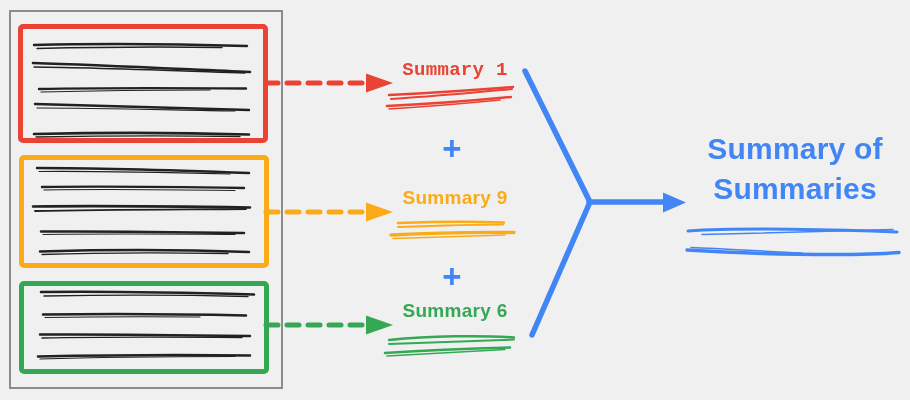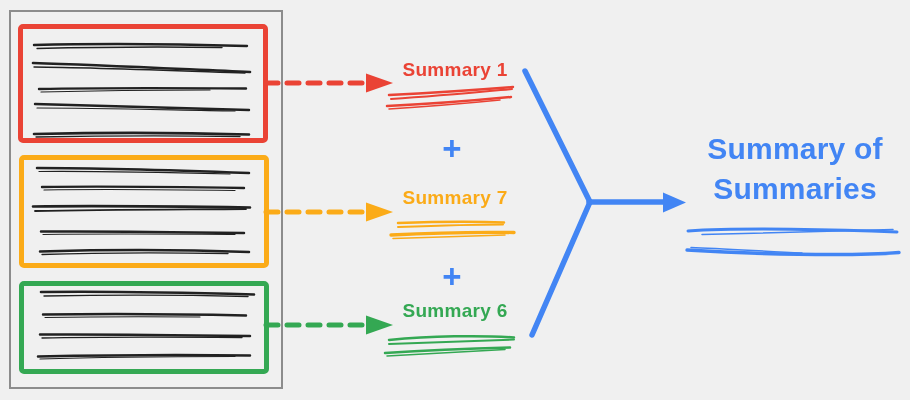--- a/index.html
+++ b/index.html
@@ -19,21 +19,21 @@
   .overlay path{fill:none;}
   .ink path{stroke:var(--ink);stroke-linecap:round;}
   .redstroke path{stroke:var(--red);stroke-linecap:round;}
   .orangestroke path{stroke:var(--orange);stroke-linecap:round;}
   .greenstroke path{stroke:var(--green);stroke-linecap:round;}
   .bluestroke path{stroke:var(--blue);stroke-linecap:round;}
   .label{
     position:absolute;left:378px;width:154px;text-align:center;
     font-size:19px;font-weight:700;letter-spacing:.3px;line-height:20px;
   }
-  .s1{top:60px;color:var(--red);}
+  .s1{top:60px;color:var(--red);font-family:Liberation Mono, monospace;}
   .s2{top:188px;color:var(--orange);}
   .s3{top:301px;color:var(--green);}
   .plus{
     position:absolute;left:422px;width:60px;text-align:center;
     font-size:33px;font-weight:700;color:var(--blue);line-height:33px;
   }
   .p1{top:132px;}
   .p2{top:260px;}
   .result{
     position:absolute;left:678px;top:129px;width:234px;text-align:center;
@@ -132,19 +132,19 @@
     <g class="bluestroke">
       <path d="M688,231 C 740,227.5 840,229.5 897,232" stroke-width="3"></path>
       <path d="M702,234.5 C 780,232 850,230.5 893,229.5" stroke-width="1.5"></path>
       <path d="M687,250 C 750,254 850,256.5 899,252.5" stroke-width="3.4"></path>
       <path d="M691,247.5 C 720,248.5 760,251 802,253" stroke-width="1.5"></path>
     </g>
   </svg>
 
   <div class="label s1">Summary 1</div>
   <div class="plus p1">+</div>
-  <div class="label s2">Summary 7</div>
+  <div class="label s2">Summary 9</div>
   <div class="plus p2">+</div>
   <div class="label s3">Summary 6</div>
 
   <div class="result">Summary of Summaries</div>
 
 </div>
 
 </body></html>

